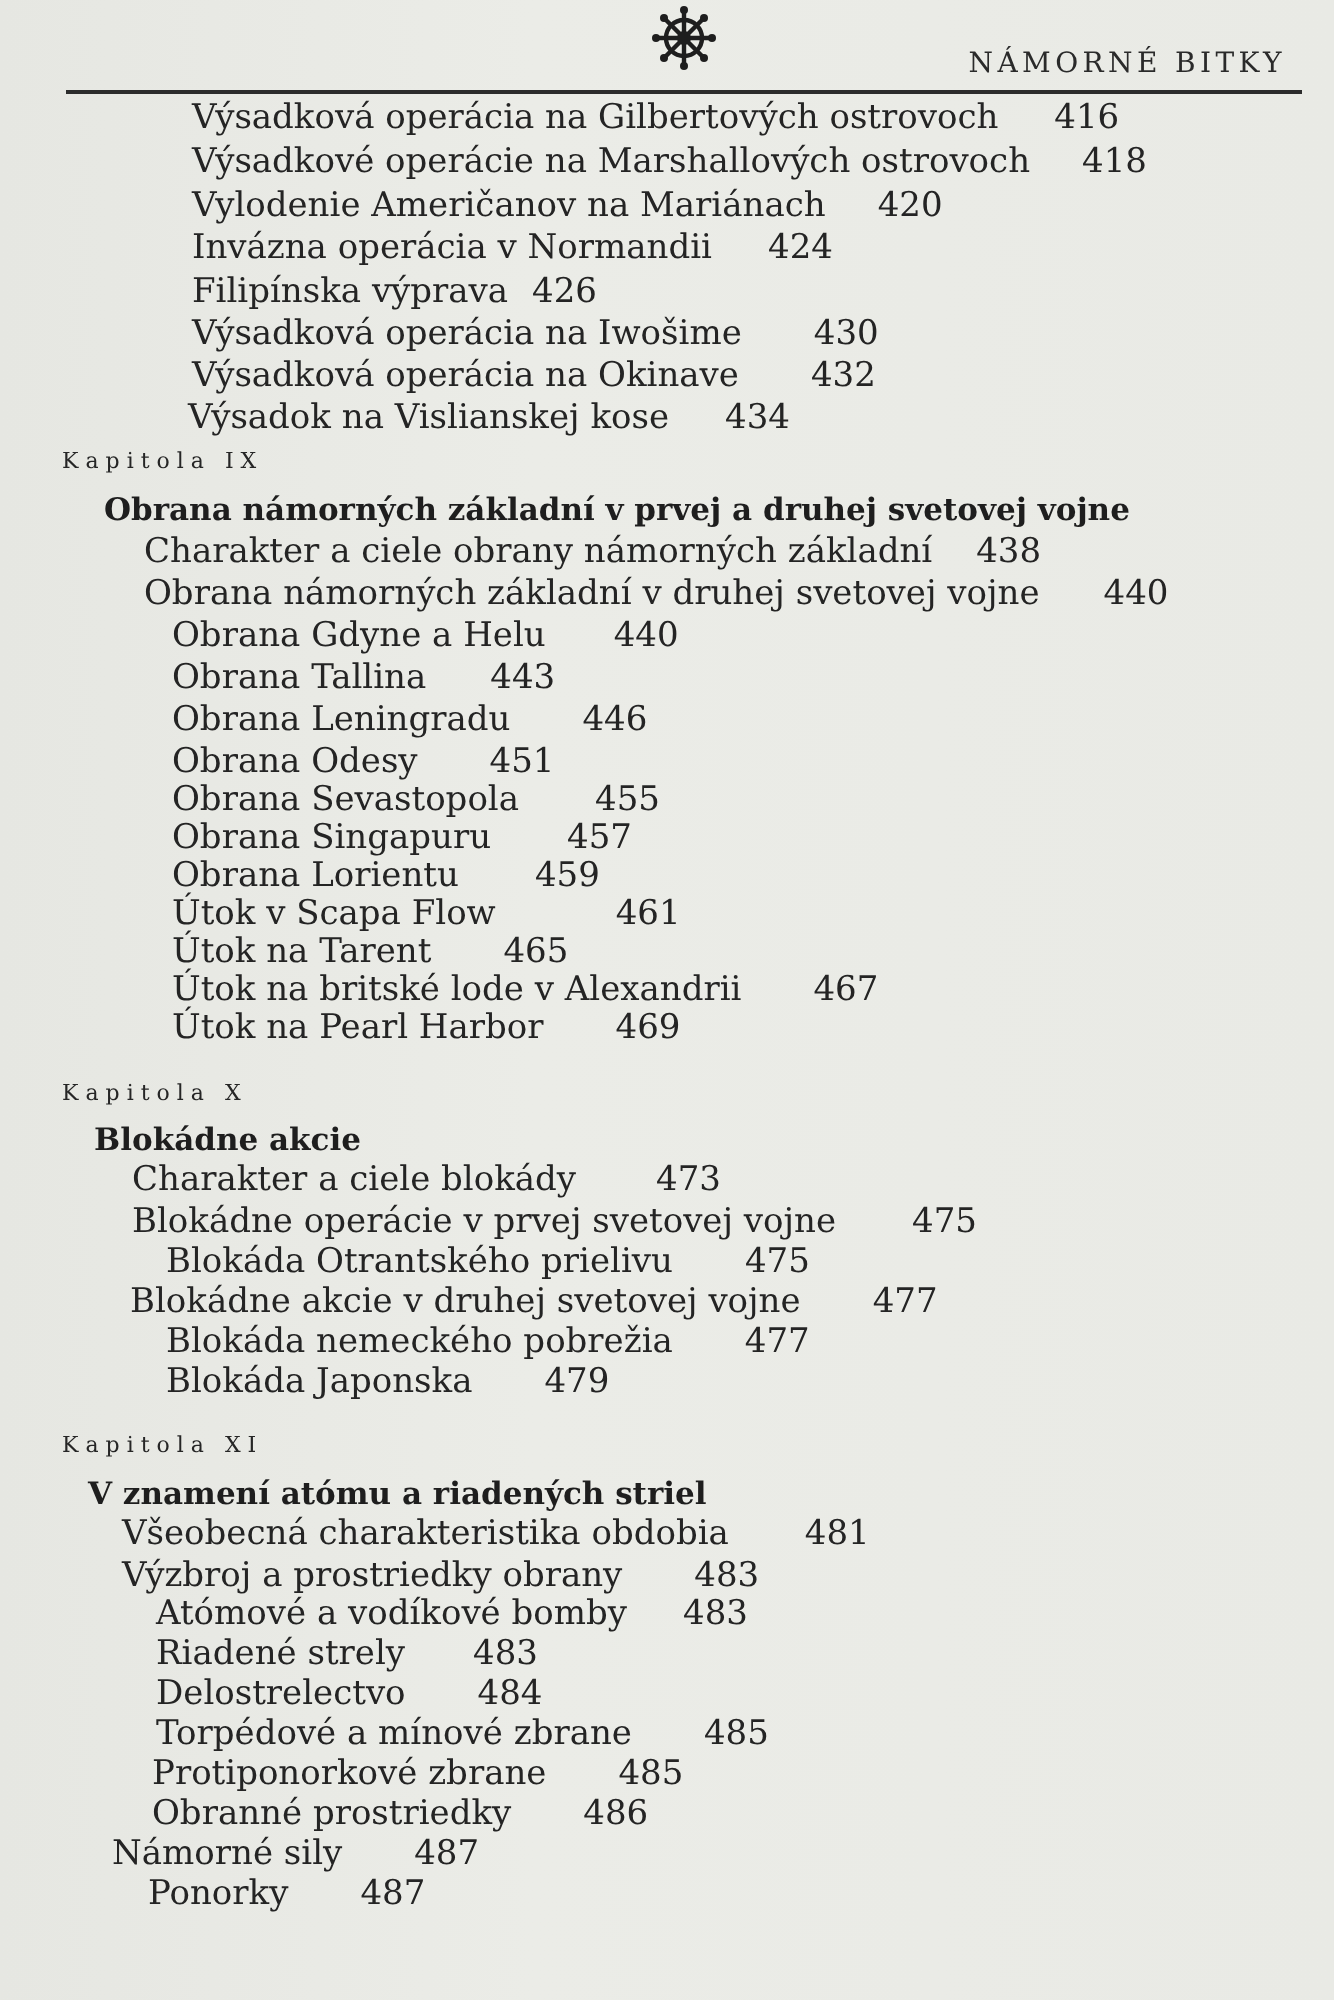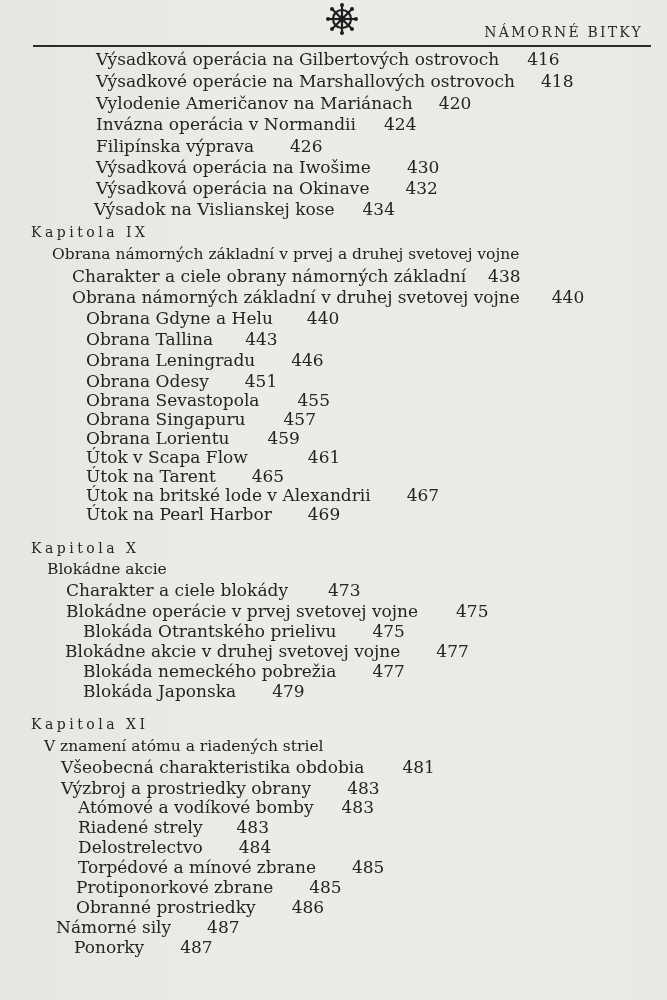--- a/index.html
+++ b/index.html
@@ -27,25 +27,25 @@
   .emblem { position:absolute; left:292px; top:-16px; width:34px; height:34px; }
   .rule { position:absolute; left:33px; top:45px; width:618px; height:2px; background:#2c2c2c; }
   .toc { position:absolute; left:0; top:0; width:667px; }
   .line {
     position:absolute; white-space:nowrap;
     font-size:17px; line-height:20px; color:#242424;
   }
   .line .num { margin-left:0; }
   .chapter {
     position:absolute; white-space:nowrap;
-    font-size:14px; letter-spacing:3.5px; color:#262626;
+    font-size:11px; letter-spacing:3.5px; color:#262626;
   }
   .ctitle {
     position:absolute; white-space:nowrap;
-    font-size:15.5px; font-weight:normal; color:#1e1e1e;
+    font-size:15.5px; font-weight:bold; color:#1e1e1e;
   }
 </style>
 </head>
 <body>
 
 <div class="page">
 
   <div class="header">
     <svg class="emblem" viewBox="0 0 34 34">
       <g stroke="#1e1e1e" stroke-width="2.2" fill="none">
@@ -70,21 +70,21 @@
     <span class="booktitle">NÁMORNÉ BITKY</span>
   </div>
   <div class="rule"></div>
 
   <div class="toc">
 
     <div class="line" style="left:96px;top:49px"><span>Výsadková operácia na Gilbertových ostrovoch</span><span class="num" style="margin-left:28px">416</span></div>
     <div class="line" style="left:96px;top:71px"><span>Výsadkové operácie na Marshallových ostrovoch</span><span class="num" style="margin-left:26px">418</span></div>
     <div class="line" style="left:96px;top:93px"><span>Vylodenie Američanov na Mariánach</span><span class="num" style="margin-left:26px">420</span></div>
     <div class="line" style="left:96px;top:114px"><span>Invázna operácia v Normandii</span><span class="num" style="margin-left:28px">424</span></div>
-    <div class="line" style="left:96px;top:136px"><span>Filipínska výprava</span><span class="num" style="margin-left:36px">426</span></div>
+    <div class="line" style="left:96px;top:136px"><span>Filipínska výprava</span><span class="num" style="margin-left:12px">426</span></div>
     <div class="line" style="left:96px;top:157px"><span>Výsadková operácia na Iwošime</span><span class="num" style="margin-left:36px">430</span></div>
     <div class="line" style="left:96px;top:178px"><span>Výsadková operácia na Okinave</span><span class="num" style="margin-left:36px">432</span></div>
     <div class="line" style="left:94px;top:199px"><span>Výsadok na Vislianskej kose</span><span class="num" style="margin-left:28px">434</span></div>
 
     <div class="chapter" style="left:31px;top:224px">Kapitola IX</div>
     <div class="ctitle" style="left:52px;top:245px">Obrana námorných základní v prvej a druhej svetovej vojne</div>
     <div class="line" style="left:72px;top:266px"><span>Charakter a ciele obrany námorných základní</span><span class="num" style="margin-left:22px">438</span></div>
     <div class="line" style="left:72px;top:287px"><span>Obrana námorných základní v druhej svetovej vojne</span><span class="num" style="margin-left:32px">440</span></div>
     <div class="line" style="left:86px;top:308px"><span>Obrana Gdyne a Helu</span><span class="num" style="margin-left:34px">440</span></div>
     <div class="line" style="left:86px;top:329px"><span>Obrana Tallina</span><span class="num" style="margin-left:32px">443</span></div>

